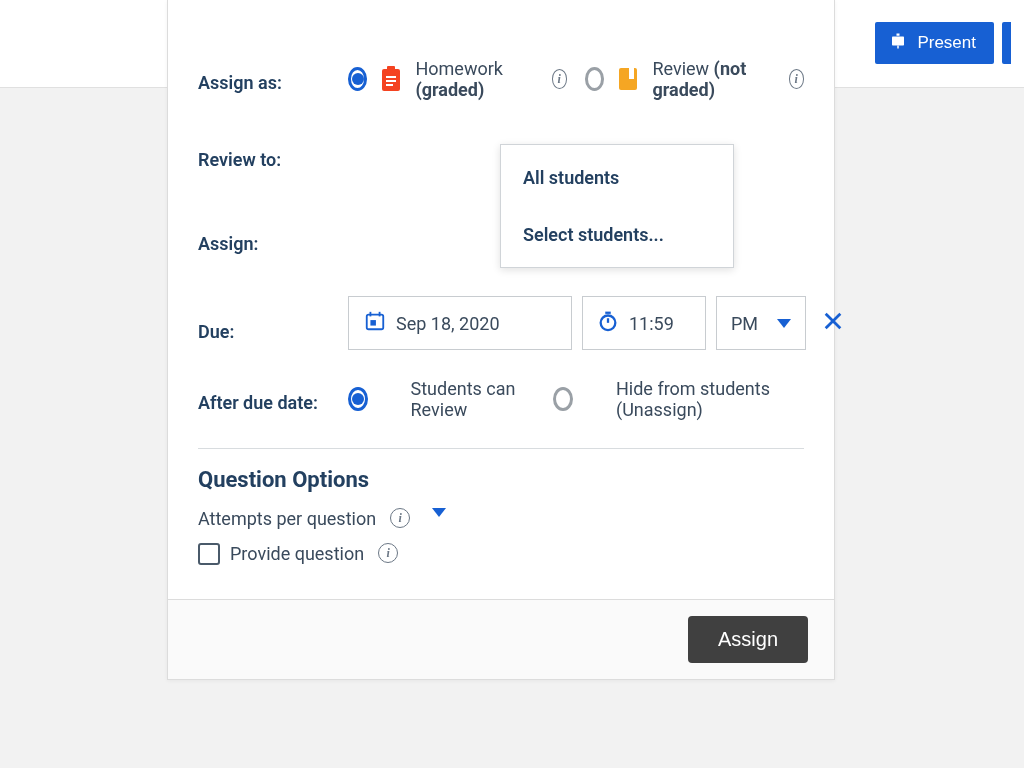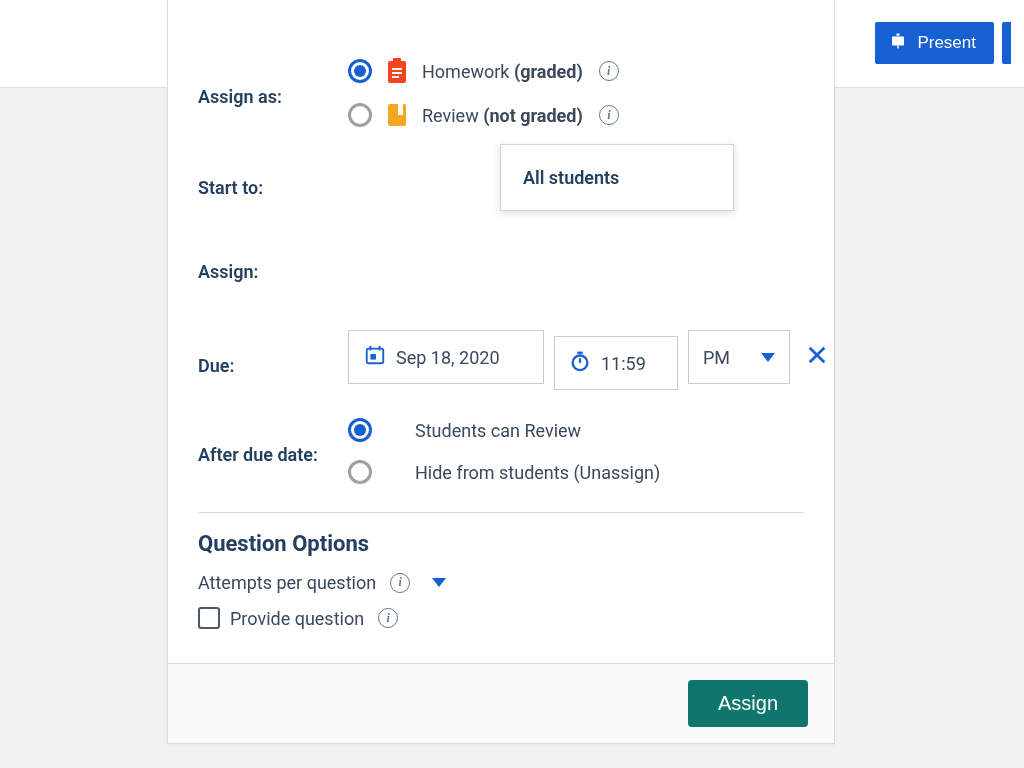--- a/index.html
+++ b/index.html
@@ -66,21 +66,21 @@
     width: 150px;
     flex-shrink: 0;
     color: #234060;
     font-size: 18px;
     font-weight: 600;
     padding-top: 6px;
   }
   .row-content {
     flex: 1;
     display: flex;
-    flex-direction: column;
+    flex-direction: row;
     gap: 18px;
   }
   .radio-line {
     display: flex;
     align-items: center;
     gap: 12px;
   }
   .radio {
     width: 24px;
     height: 24px;
@@ -140,23 +140,23 @@
     height: 54px;
     display: flex;
     align-items: center;
     padding: 0 14px;
     gap: 10px;
     font-size: 18px;
     color: #3a4a5c;
     cursor: pointer;
     background: #fff;
   }
-  .field-date { width: 196px; padding-left: 15px; }
-  .field-time { width: 124px; margin-top: 12px; }
-  .field-ampm { width: 102px; justify-content: space-between; }
+  .field-date { width: 224px; padding-left: 15px; }
+  .field-time { width: 124px; }
+  .field-ampm { width: 90px; justify-content: space-between; }
   .chev-down {
     width: 0; height: 0;
     border-left: 7px solid transparent;
     border-right: 7px solid transparent;
     border-top: 9px solid #1760d3;
   }
   .close-x {
     color: #1760d3;
     font-size: 28px;
     cursor: pointer;
@@ -169,21 +169,20 @@
     margin: 18px 0 18px 0;
   }
   .section-title {
     color: #234060;
     font-size: 22px;
     font-weight: 700;
     margin-bottom: 16px;
   }
   .opt-line {
     display: flex;
-    align-items: center;
     gap: 10px;
     color: #3a4a5c;
     font-size: 18px;
     margin-bottom: 14px;
   }
   .opt-line .chev-down { margin-left: 12px; }
   .checkbox {
     width: 22px;
     height: 22px;
     border: 2px solid #4a5a6a;
@@ -191,21 +190,21 @@
     cursor: pointer;
   }
   .modal-footer {
     border-top: 1px solid #dcdcdc;
     background: #fafafa;
     padding: 16px 26px;
     display: flex;
     justify-content: flex-end;
   }
   .assign-btn {
-    background: #0f766e;
+    background: #404040;
     color: #fff;
     border: none;
     font-size: 20px;
     padding: 12px 30px;
     border-radius: 4px;
     cursor: pointer;
   }
   
   .dropdown {
     position: absolute;
@@ -280,21 +279,21 @@
                 <rect x="13" y="2" width="5" height="11" fill="#fff"></rect>
               </svg>
           </div>
           <span class="radio-text"><span>Review </span><b>(not graded)</b></span>
           <div class="info-icon">i</div>
         </div>
       </div>
     </div>
 
     <div class="row">
-      <div class="row-label">Start to:</div>
+      <div class="row-label">Review to:</div>
       <div class="row-content spacer-row"></div>
     </div>
 
     <div class="row">
       <div class="row-label">Assign:</div>
       <div class="row-content spacer-row"></div>
     </div>
 
     <div class="row">
       <div class="row-label" style="padding-top:16px;">Due:</div>
@@ -364,13 +363,14 @@
     </div>
 
   </div>
   <div class="modal-footer">
     <button class="assign-btn">Assign</button>
   </div>
 </div>
 
 <div class="dropdown">
   <div class="dropdown-item">All students</div>
+  <div class="dropdown-item">Select students...</div>
 </div>
 
 </body></html>

